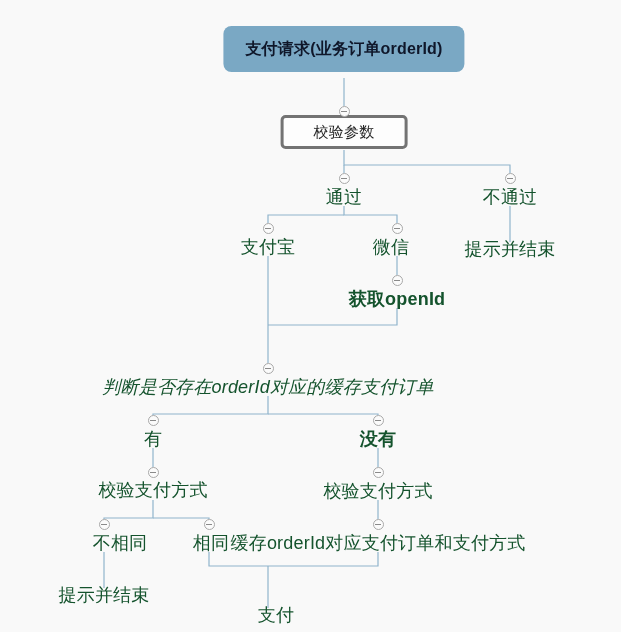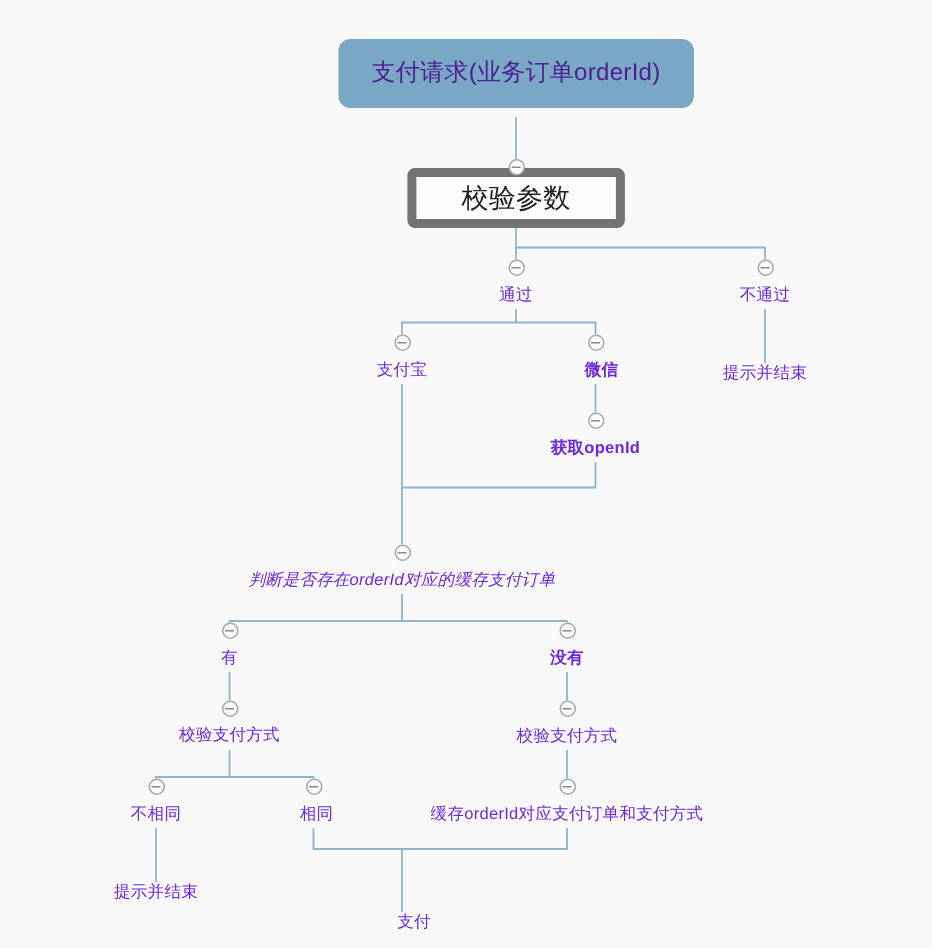--- a/index.html
+++ b/index.html
@@ -27,41 +27,42 @@
     fill: none;
     stroke: #8fb4cc;
     stroke-width: 1.2;
   }
 
   
   .node {
     position: absolute;
     transform: translate(-50%, -50%);
     white-space: nowrap;
-    font-size: 11px;
-    color: #6d28d9;
+    font-size: 18px;
+    color: #14532d;
     line-height: 16px;
     letter-spacing: 0.2px;
   }
 
   .node.root {
     background: #7aa8c4;
-    color: #4c1d95;
+    color: #0f172a;
     border-radius: 8px;
     padding: 13px 22px;
     font-size: 16px;
     line-height: 20px;
+    font-weight: bold;
   }
 
   .node.boxed {
     background: #fdfdfd;
-    border: 6px solid #737373;
+    border: 3px solid #737373;
     border-radius: 5px;
     padding: 6px 30px;
-    font-size: 18px;
+    font-size: 15px;
     color: #1f1f1f;
   }
 
   
   .toggle {
     position: absolute;
     width: 11px;
     height: 11px;
     margin-left: -5.5px;
     margin-top: -5.5px;
@@ -112,35 +113,35 @@
       <div class="node root" style="left: 344px; top: 49px;">支付请求(业务订单orderId)</div>
       <div class="node boxed" style="left: 344px; top: 132px;">校验参数</div>
       <div class="toggle" style="left: 344px; top: 111px;"></div>
       <div class="node plain" style="left: 344px; top: 197px;">通过</div>
       <div class="toggle" style="left: 344px; top: 178px;"></div>
       <div class="node plain" style="left: 510px; top: 197px;">不通过</div>
       <div class="toggle" style="left: 510px; top: 178px;"></div>
       <div class="node plain" style="left: 510px; top: 249px;">提示并结束</div>
       <div class="node plain" style="left: 268px; top: 247px;">支付宝</div>
       <div class="toggle" style="left: 268px; top: 228px;"></div>
-      <div class="node plain" style="left: 401px; top: 247px; font-weight: bold;">微信</div>
+      <div class="node plain" style="left: 391px; top: 247px;">微信</div>
       <div class="toggle" style="left: 397px; top: 228px;"></div>
       <div class="node plain" style="left: 397px; top: 299px; font-weight: bold;">获取openId</div>
       <div class="toggle" style="left: 397px; top: 280px;"></div>
       <div class="node plain" style="left: 268px; top: 387px; font-style: italic;">判断是否存在orderId对应的缓存支付订单</div>
       <div class="toggle" style="left: 268px; top: 368px;"></div>
       <div class="node plain" style="left: 153px; top: 439px;">有</div>
       <div class="toggle" style="left: 153px; top: 420px;"></div>
       <div class="node plain" style="left: 378px; top: 439px; font-weight: bold;">没有</div>
       <div class="toggle" style="left: 378px; top: 420px;"></div>
       <div class="node plain" style="left: 153px; top: 491px; font-family: Liberation Mono, monospace;">校验支付方式</div>
       <div class="toggle" style="left: 153px; top: 472px;"></div>
       <div class="node plain" style="left: 378px; top: 491px;">校验支付方式</div>
       <div class="toggle" style="left: 378px; top: 472px;"></div>
-      <div class="node plain" style="left: 104px; top: 543px;">不相同</div>
+      <div class="node plain" style="left: 120px; top: 543px;">不相同</div>
       <div class="toggle" style="left: 104px; top: 524px;"></div>
       <div class="node plain" style="left: 211px; top: 543px;">相同</div>
       <div class="toggle" style="left: 209px; top: 524px;"></div>
       <div class="node plain" style="left: 378px; top: 543px;">缓存orderId对应支付订单和支付方式</div>
       <div class="toggle" style="left: 378px; top: 524px;"></div>
       <div class="node plain" style="left: 104px; top: 595px;">提示并结束</div>
       <div class="node plain" style="left: 276px; top: 615px;">支付</div>
     </div>
 
 </div>

